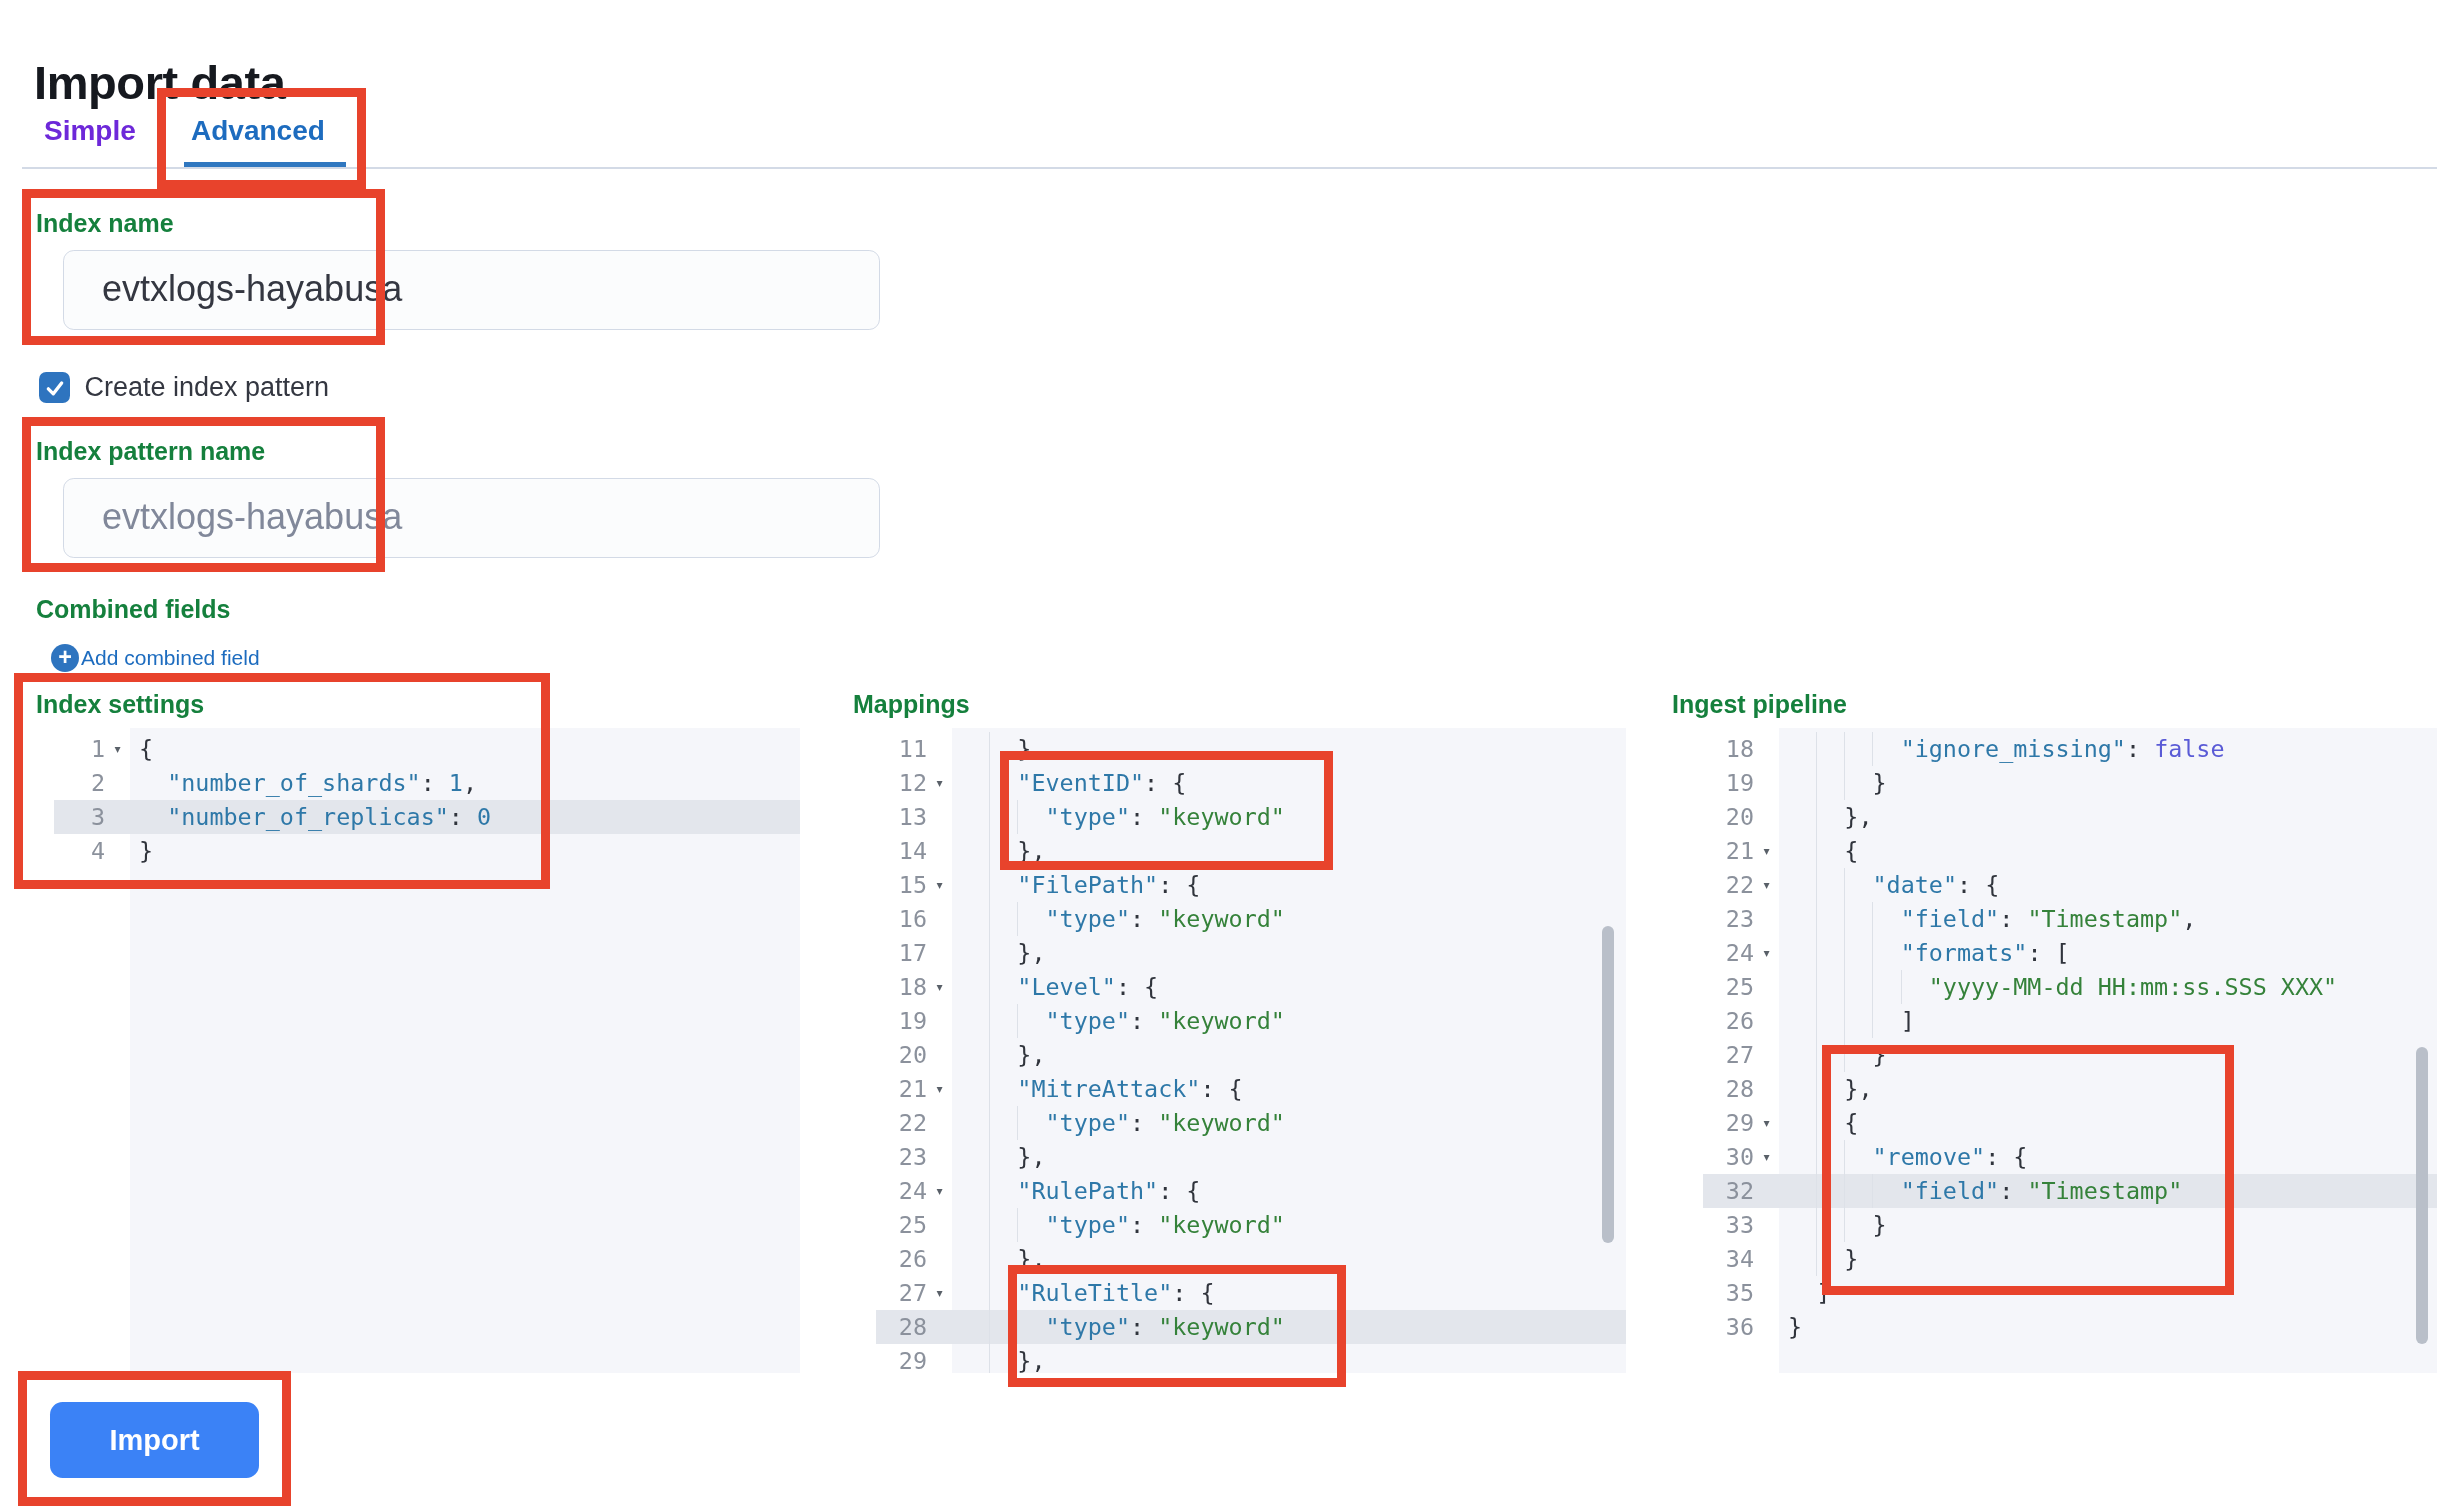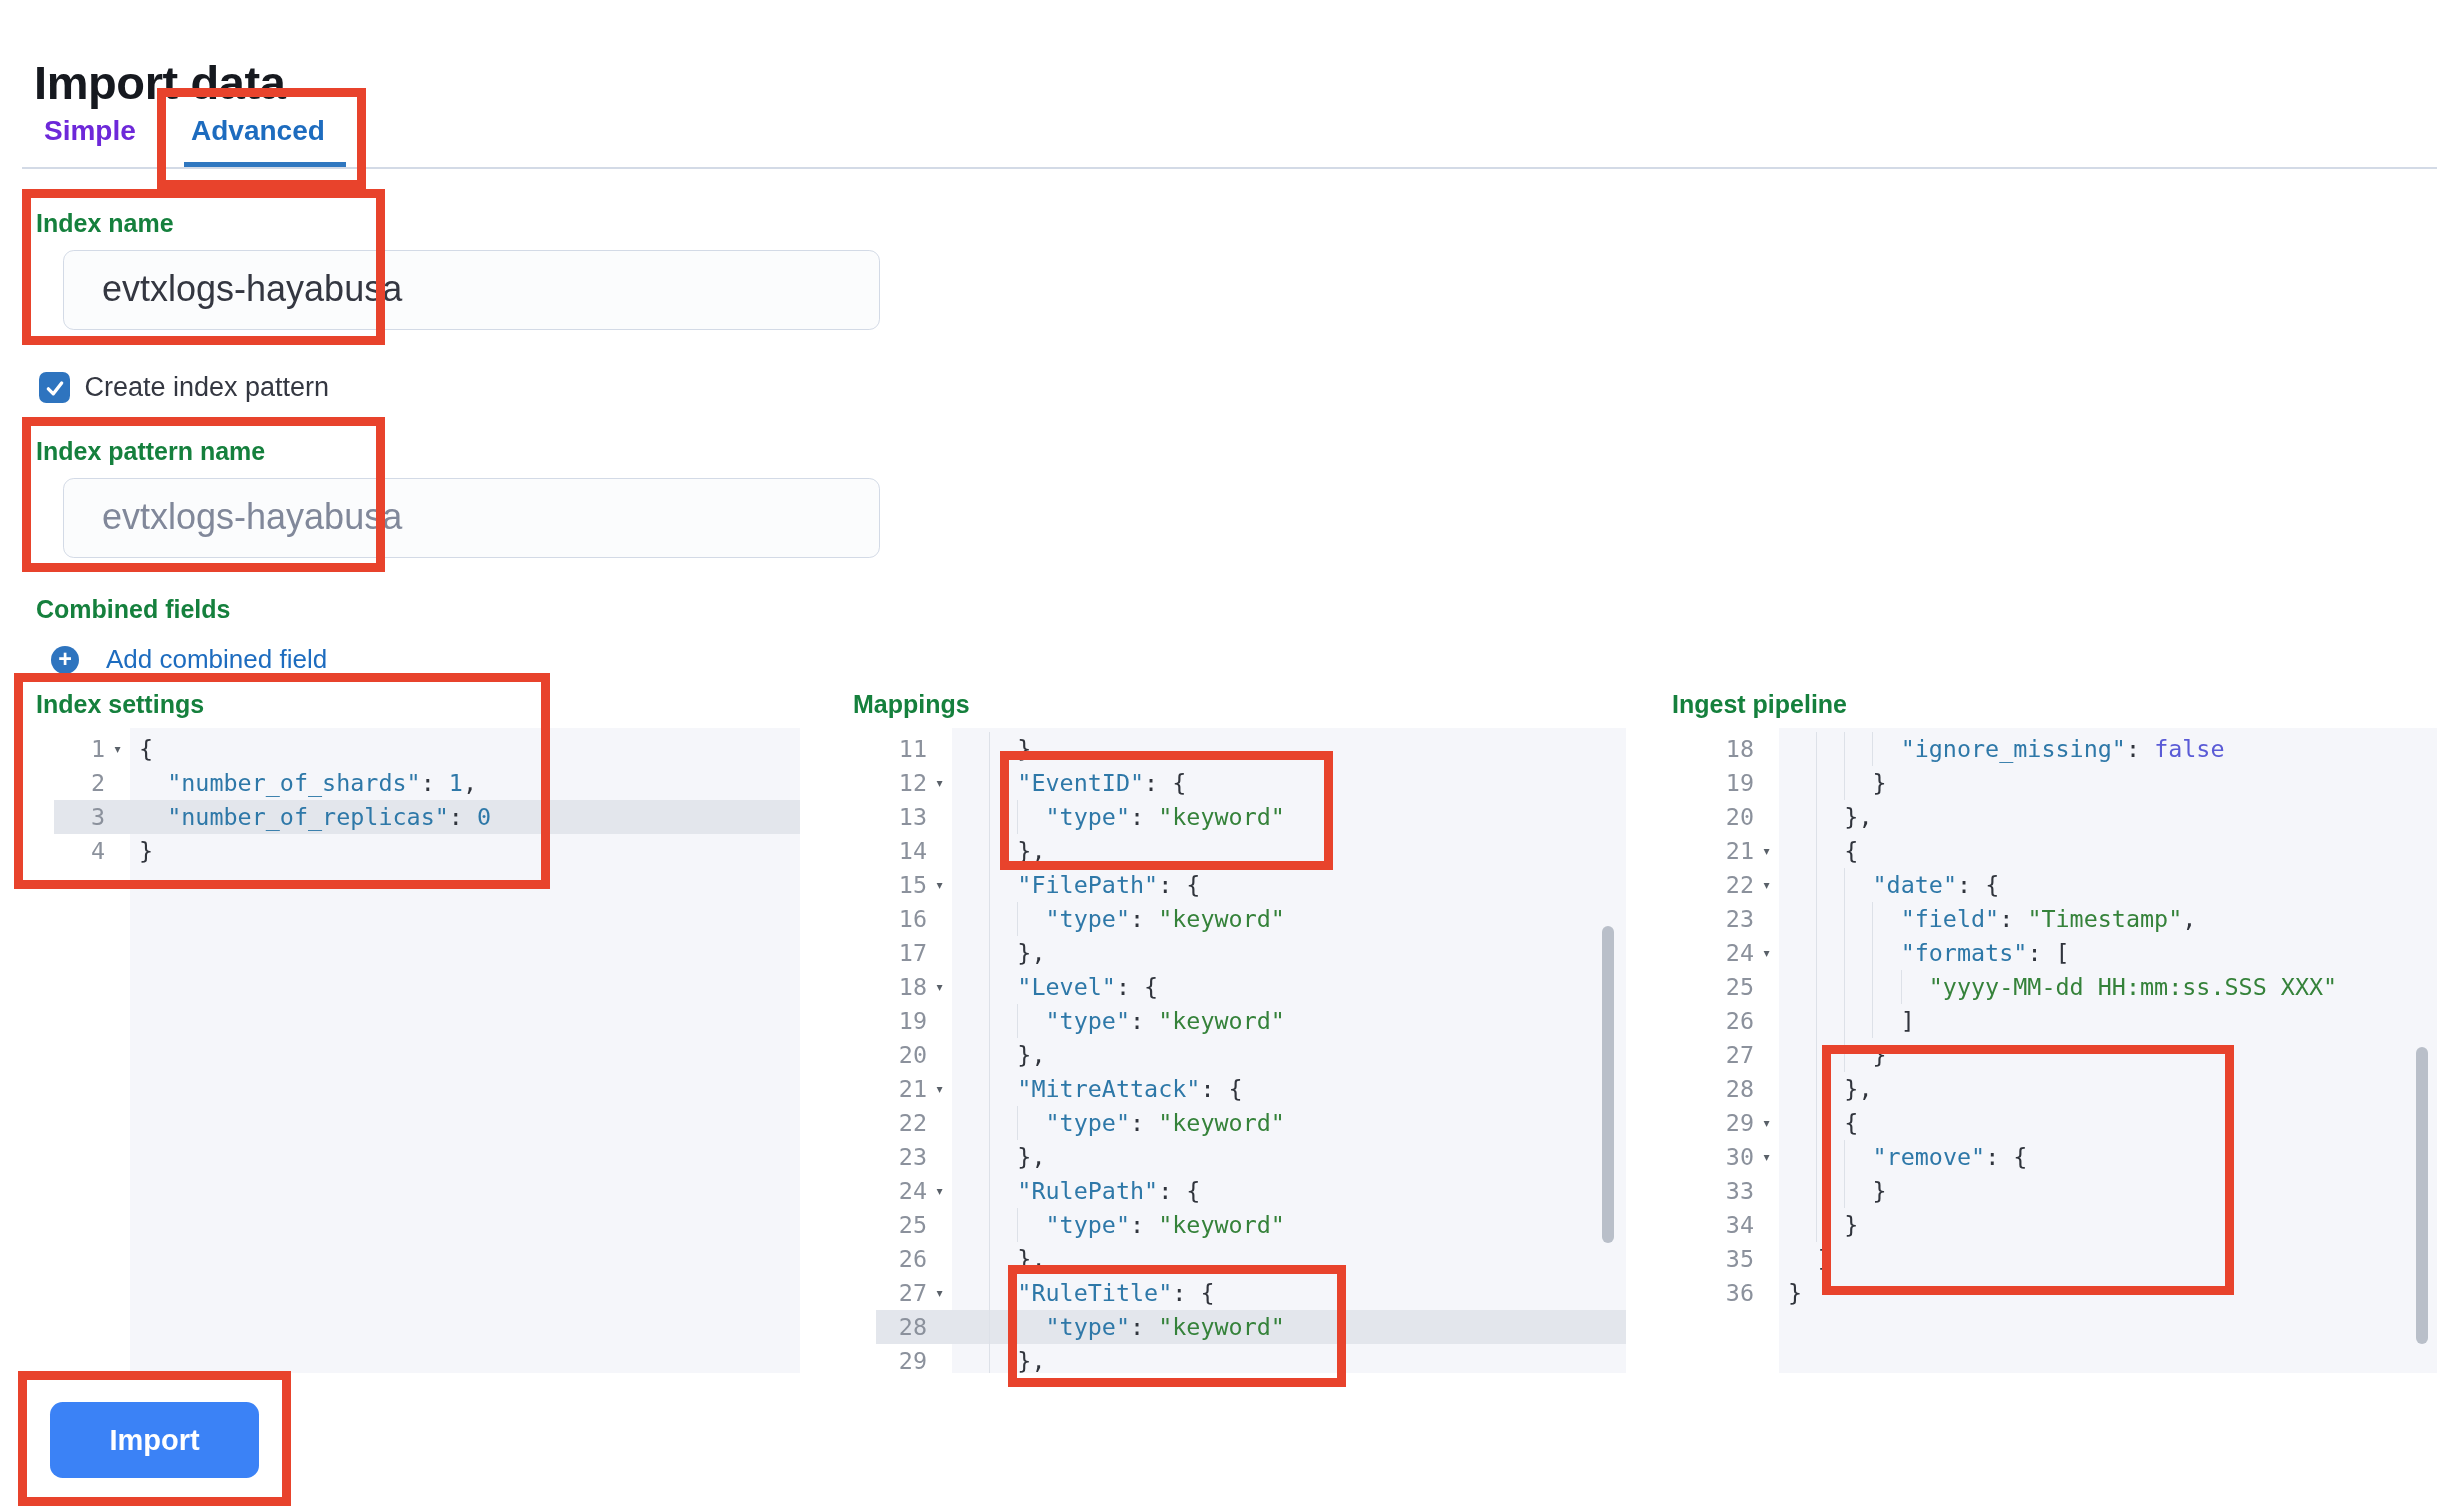--- a/index.html
+++ b/index.html
@@ -24,21 +24,21 @@
   #input-index-pattern{top:478px;color:#81889a;}
 
   
   #checkbox-row{position:absolute;left:39px;top:372px;display:flex;align-items:center;cursor:pointer;}
   #checkbox-box{width:31px;height:31px;border-radius:7.2px;background:#2e74bf;display:flex;align-items:center;justify-content:center;}
   #checkbox-label{margin-left:14.4px;font-size:27px;color:#343741;}
 
   
   #add-combined{position:absolute;left:51px;top:644px;display:flex;align-items:center;cursor:pointer;}
   #plus-icon{width:28px;height:28px;border-radius:50%;background:#2e74bf;color:#fff;display:flex;align-items:center;justify-content:center;font-size:23.4px;font-weight:700;line-height:1;}
-  #add-combined-label{margin-left:27px;font-size:26px;font-weight:500;color:#1d6cbf;}
+  #add-combined-label{margin-left:2px;font-size:21px;font-weight:500;color:#1d6cbf;}
 
   
   #lbl-settings{left:36px;top:690px;}
   #lbl-mappings{left:853px;top:690px;}
   #lbl-ingest{left:1672px;top:690px;}
 
   
   .editor{position:absolute;top:728px;height:645px;overflow:hidden;font-family:"DejaVu Sans Mono",monospace;}
   #ed-settings{left:54px;width:746px;}
   #ed-mappings{left:876px;width:750px;}
@@ -378,20 +378,27 @@
           </div>
           <div class="codeline"><span class="ind">  </span><span class="ind gl">  </span><span class="cp">{</span></div>
         </div>
         <div class="crow">
           <div class="gut">
             <span class="lnum">30</span>
             <span class="fold">▾</span>
           </div>
           <div class="codeline"><span class="ind">  </span><span class="ind gl">  </span><span class="ind gl">  </span><span class="ck">"remove"</span><span class="cp">: {</span></div>
         </div>
+        <div class="crow active">
+          <div class="gut">
+            <span class="lnum">32</span>
+            <span class="fold"></span>
+          </div>
+          <div class="codeline"><span class="ind">  </span><span class="ind gl">  </span><span class="ind gl">  </span><span class="ind gl">  </span><span class="ck">"field"</span><span class="cp">: </span><span class="cs">"Timestamp"</span></div>
+        </div>
         <div class="crow">
           <div class="gut">
             <span class="lnum">33</span>
             <span class="fold"></span>
           </div>
           <div class="codeline"><span class="ind">  </span><span class="ind gl">  </span><span class="ind gl">  </span><span class="cp">}</span></div>
         </div>
         <div class="crow">
           <div class="gut">
             <span class="lnum">34</span>

